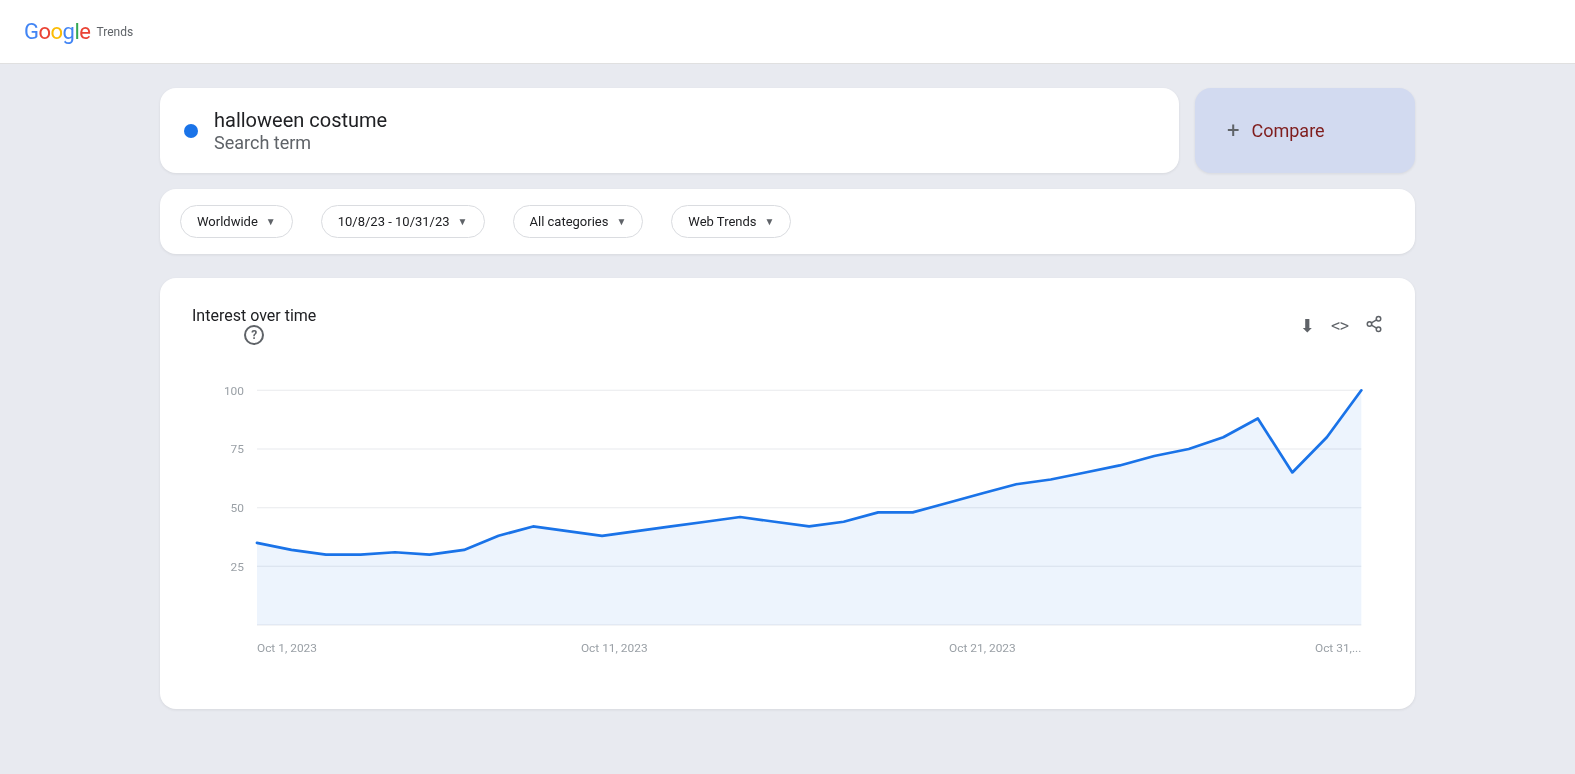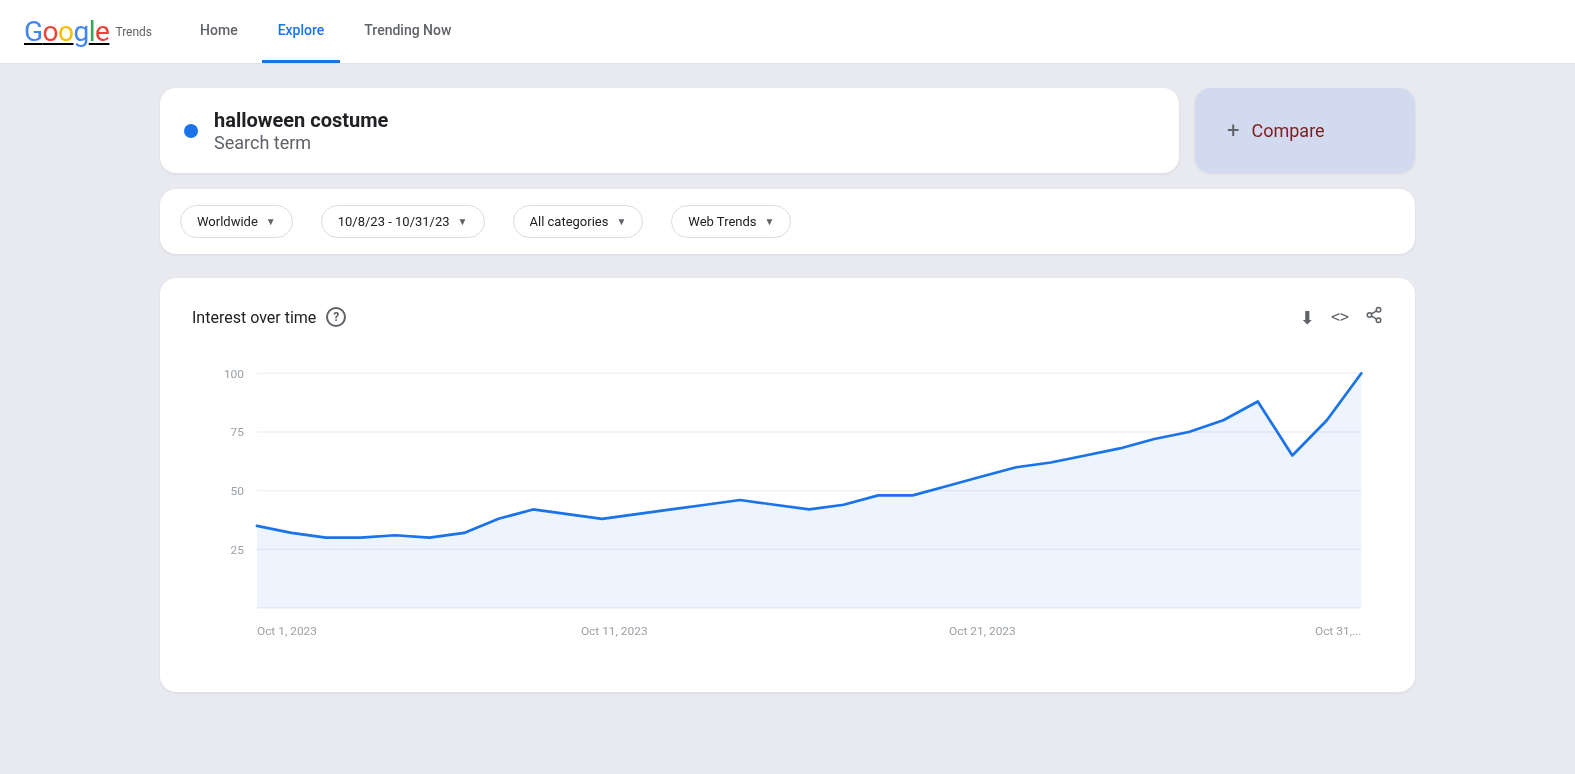--- a/index.html
+++ b/index.html
@@ -22,24 +22,23 @@
       z-index: 10;
     }
     .logo {
       display: flex;
       align-items: center;
       gap: 6px;
       margin-right: 32px;
       text-decoration: none;
     }
     .logo-google {
-      font-size: 28px;
+      font-size: 22px;
       font-weight: 400;
       letter-spacing: -0.5px;
-      text-decoration: underline;
     }
     .logo-google .g-blue { color: #4285f4; }
     .logo-google .g-red { color: #ea4335; }
     .logo-google .g-yellow { color: #fbbc05; }
     .logo-google .g-blue2 { color: #4285f4; }
     .logo-google .g-green { color: #34a853; }
     .logo-trends {
       font-size: 12px;
       color: #5f6368;
       font-weight: 400;
@@ -98,21 +97,21 @@
       background: #1a73e8;
       flex-shrink: 0;
     }
     .search-text-group {
       display: flex;
       flex-direction: column;
     }
     .search-term {
       font-size: 20px;
       color: #202124;
-      font-weight: 700;
+      font-weight: 400;
     }
     .search-type {
       font-size: 18px;
       color: #5f6368;
     }
     .compare-card {
       background: #d2daf0;
       border-radius: 16px;
       padding: 20px 32px;
       display: flex;
@@ -169,21 +168,21 @@
     }
     .chart-header {
       display: flex;
       align-items: center;
       justify-content: space-between;
       margin-bottom: 24px;
     }
     .chart-title-row {
       display: flex;
       align-items: center;
-      gap: 10px;
+      flex-direction: column;
     }
     .chart-title {
       font-size: 16px;
       color: #202124;
       font-weight: 400;
     }
     .help-icon {
       width: 20px;
       height: 20px;
       border: 2px solid #5f6368;
@@ -248,25 +247,20 @@
 </head>
 <body>
 
 <header class="header">
   <a class="logo">
     <span class="logo-google">
       <span class="g-blue">G</span><span class="g-red">o</span><span class="g-yellow">o</span><span class="g-blue2">g</span><span class="g-green">l</span><span class="g-red">e</span>
     </span>
     <span class="logo-trends">Trends</span>
   </a>
-  <nav>
-    <a class="nav-item">Home</a>
-    <a class="nav-item active">Explore</a>
-    <a class="nav-item">Trending Now</a>
-  </nav>
 </header>
 
 <main class="main">
 
   <div class="search-row">
     <div class="search-card">
       <div class="search-dot"></div>
       <div class="search-text-group">
         <span class="search-term">halloween costume</span>
         <span class="search-type">Search term</span>

